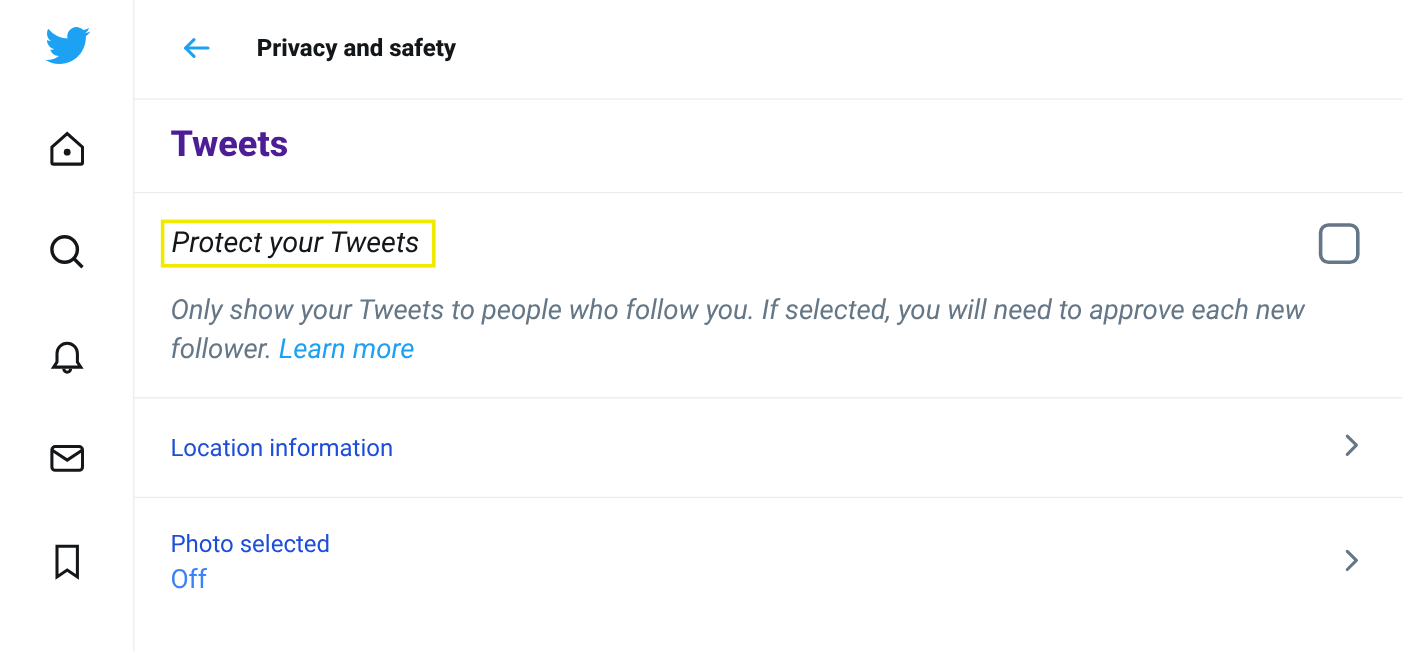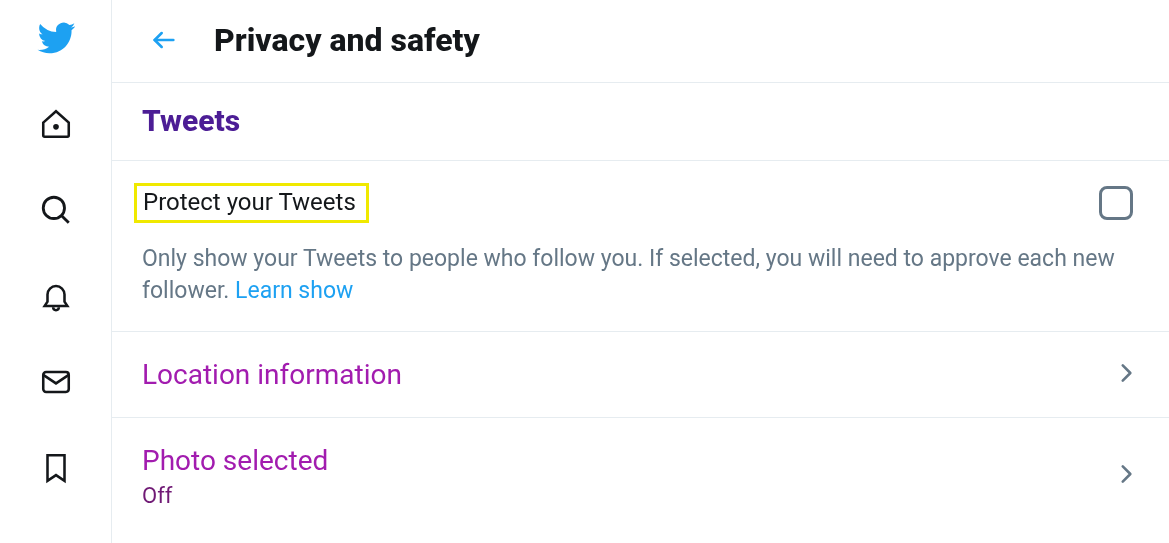--- a/index.html
+++ b/index.html
@@ -58,37 +58,38 @@
     display: flex;
     align-items: center;
     justify-content: center;
     border-radius: 999px;
     cursor: pointer;
     margin-right: 28px;
     margin-left: 10px;
   }
   .back-btn svg { width: 28px; height: 28px; }
   .header-title {
-    font-size: 32px;
+    font-size: 20px;
     font-weight: 800;
     color: #14171a;
   }
   .section-header {
     padding: 20px 30px 22px 30px;
     border-bottom: 1px solid #e6ecf0;
   }
   .section-header h2 {
     font-size: 30px;
     font-weight: 800;
     color: #4c1d95;
   }
   .setting-item {
     border-bottom: 1px solid #e6ecf0;
     padding: 22px 30px 24px 30px;
     position: relative;
+    font-style: italic;
   }
   .setting-row {
     display: flex;
     align-items: center;
     justify-content: space-between;
   }
   .setting-title {
     font-size: 24px;
     font-weight: 400;
     color: #14171a;
@@ -127,26 +128,26 @@
     align-items: center;
     justify-content: space-between;
     cursor: pointer;
   }
   .nav-row-text {
     display: flex;
     flex-direction: column;
     gap: 6px;
   }
   .nav-row-title {
-    font-size: 28px;
-    color: #a21caf;
+    font-size: 20px;
+    color: #1d4ed8;
   }
   .nav-row-sub {
     font-size: 22px;
-    color: #701a75;
+    color: #3b82f6;
   }
   .chevron svg {
     width: 26px;
     height: 26px;
   }
 </style>
 </head>
 <body>
 
 <div class="app">
@@ -203,21 +204,21 @@
     <div class="section-header">
       <h2>Tweets</h2>
     </div>
 
     <div class="setting-item">
       <div class="setting-row">
         <span class="setting-title highlight">Protect your Tweets</span>
         <div class="checkbox"></div>
       </div>
       <p class="setting-desc">
-        <span>Only show your Tweets to people who follow you. If selected, you will need to approve each new follower. </span><a>Learn show</a>
+        <span>Only show your Tweets to people who follow you. If selected, you will need to approve each new follower. </span><a>Learn more</a>
       </p>
     </div>
 
     <div class="nav-row">
       <div class="nav-row-text">
         <span class="nav-row-title">Location information</span>
       </div>
       <span class="chevron">
         <svg viewBox="0 0 24 24" fill="none" stroke="#657786" stroke-width="2.4" stroke-linecap="round" stroke-linejoin="round">
             <polyline points="9 5 16 12 9 19"></polyline>

